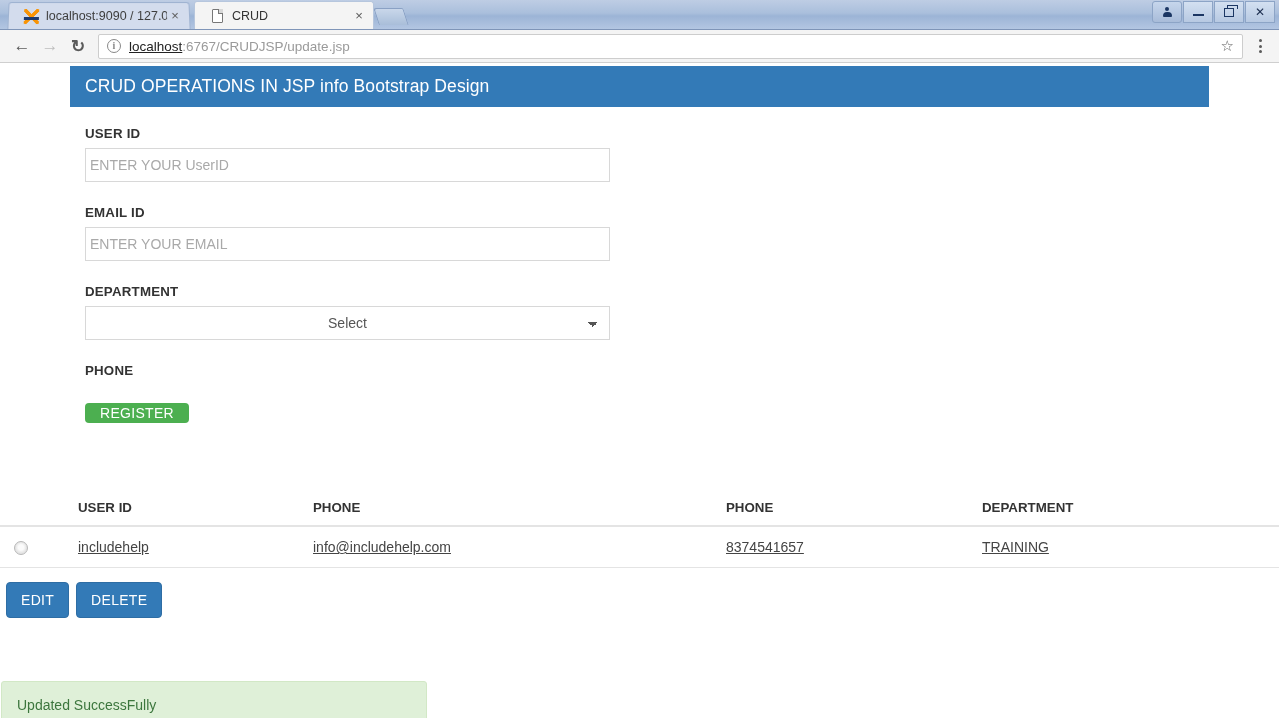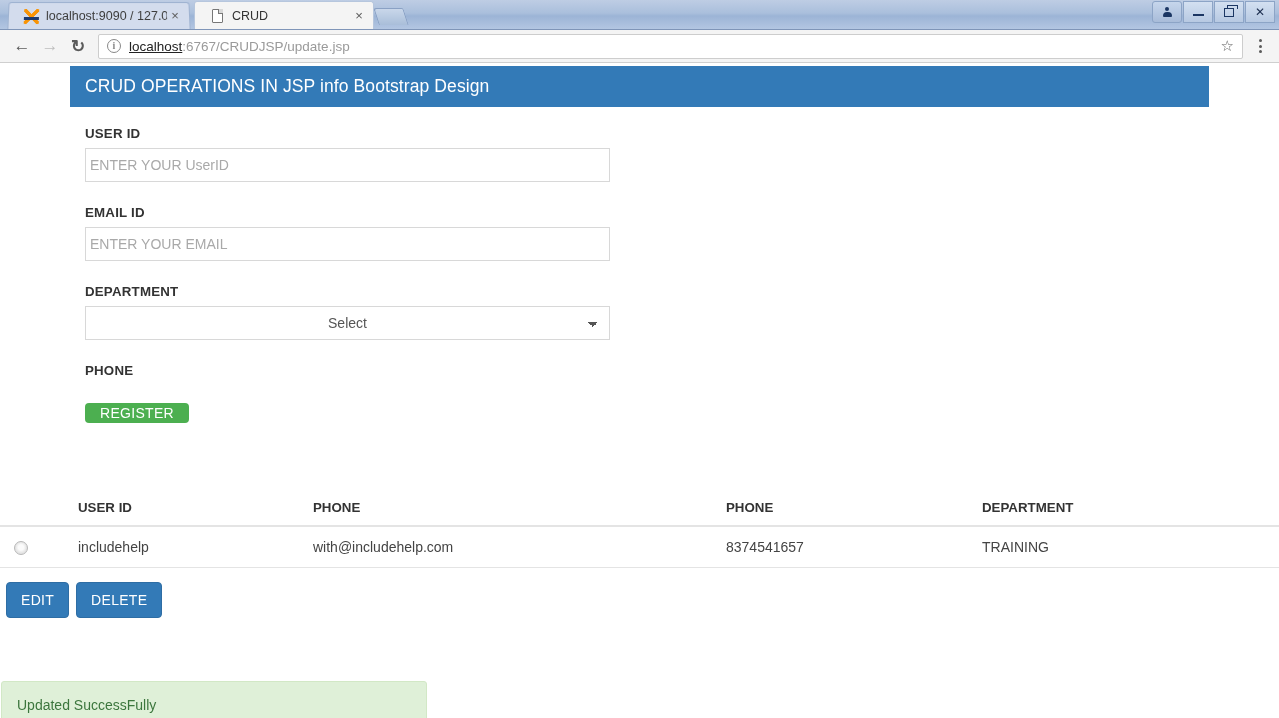--- a/index.html
+++ b/index.html
@@ -296,20 +296,21 @@
     font-weight: bold;
     color: #333;
     padding: 8px 8px 10px 8px;
     border-bottom: 2px solid #e4e4e4;
   }
   #results-table td {
     padding: 12px 8px;
     color: #444;
     font-size: 14px;
     border-bottom: 1px solid #e4e4e4;
+    text-decoration: underline;
   }
   .col-radio { width: 70px; padding-left: 8px !important; }
   .col-userid { width: 235px; }
   .col-email { width: 413px; }
   .col-phone { width: 256px; }
   .row-radio {
     width: 14px; height: 14px;
     border-radius: 50%;
     border: 1px solid #b9b9b9;
     background: radial-gradient(circle at 50% 45%, #fbfbfb 0 30%, #e6e6e6 60%, #dcdcdc 100%);
@@ -458,21 +459,21 @@
           <th class="col-phone">PHONE</th>
           <th>DEPARTMENT</th>
         </tr>
       </thead>
       <tbody>
         <tr>
           <td class="col-radio">
             <span class="row-radio"></span>
           </td>
           <td>includehelp</td>
-          <td>with@includehelp.com</td>
+          <td>info@includehelp.com</td>
           <td>8374541657</td>
           <td>TRAINING</td>
         </tr>
       </tbody>
     </table>
 
     <div id="action-buttons">
       <button class="btn-primary">EDIT</button>
       <button class="btn-primary">DELETE</button>
     </div>

